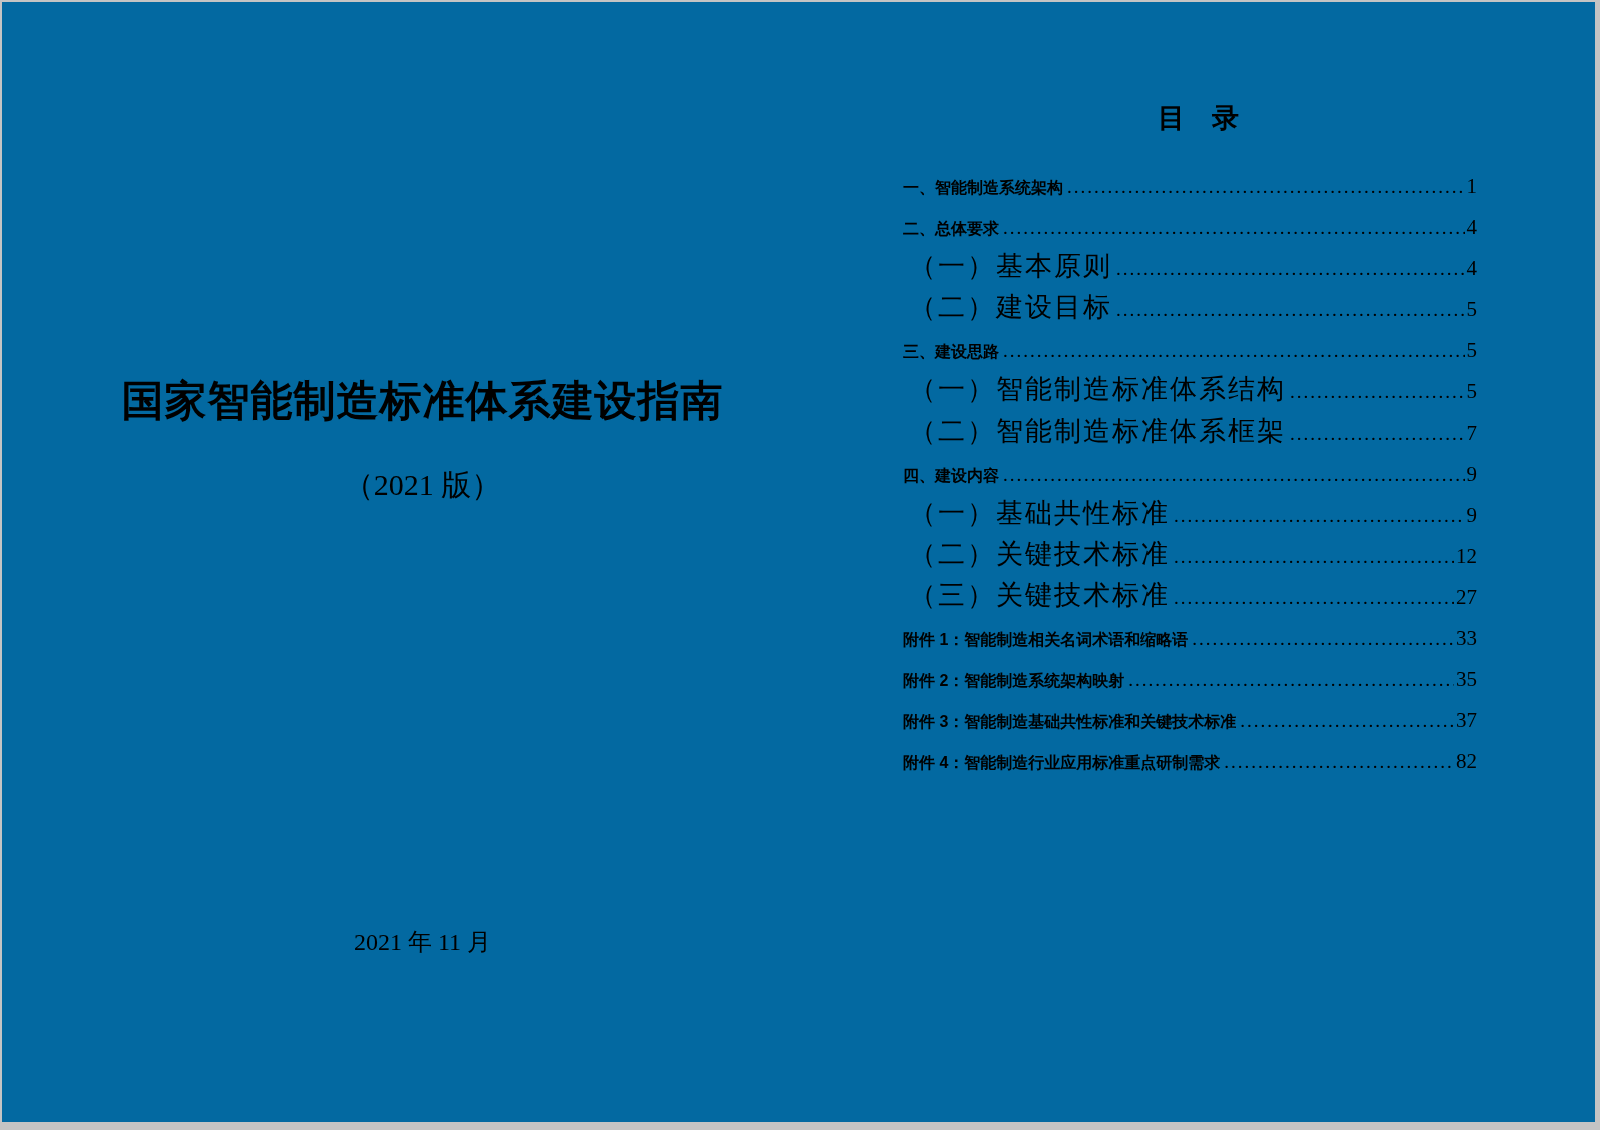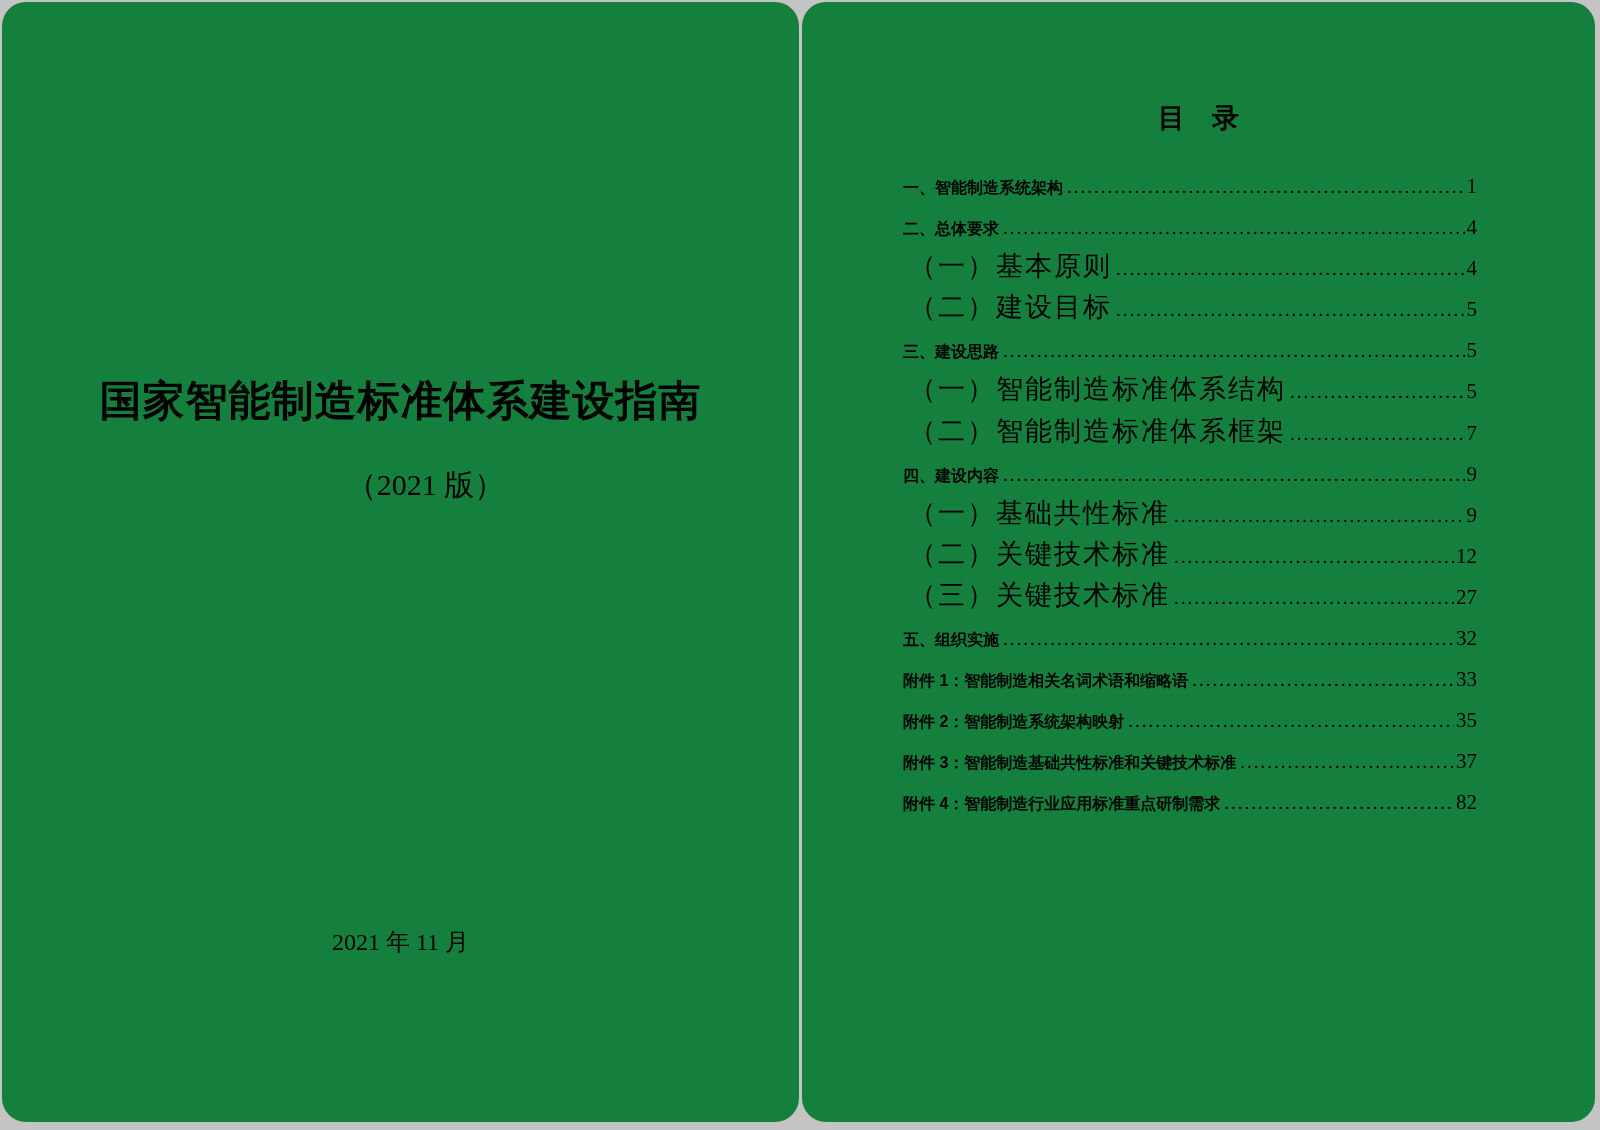--- a/index.html
+++ b/index.html
@@ -14,24 +14,23 @@
   .canvas {
     position: relative;
     width: 1600px;
     height: 1130px;
     overflow: hidden;
   }
   .page {
     position: absolute;
     top: 2px;
     height: 1120px;
-    background: #15803d;
-    border-radius: 24px;
-  }
-  .page-left  { left: 2px;   width: 797px; }
+    background: #0369a1;
+  }
+  .page-left  { left: 2px;   width: 797px; padding-left: 44px; }
   .page-right { left: 802px; width: 793px; }
 
   
   .cover-title {
     position: absolute;
     top: 377px;
     left: 0;
     width: 100%;
     text-align: center;
     font-family: "Liberation Sans", sans-serif;
@@ -43,21 +42,20 @@
   }
   .cover-edition {
     position: absolute;
     top: 467px;
     left: 0;
     width: 100%;
     text-align: center;
     font-family: "Liberation Serif", serif;
     font-size: 30px;
     line-height: 32px;
-    margin-left: 25px;
   }
   .cover-date {
     position: absolute;
     top: 899px;
     left: 0;
     width: 100%;
     text-align: center;
     font-family: "Liberation Serif", serif;
     font-size: 24px;
     line-height: 26px;
@@ -193,25 +191,20 @@
         <span class="toc-dots"></span>
         <span class="toc-page-num">12</span>
       </div>
 
       <div class="toc-row sub">
         <span class="toc-label">（三）关键技术标准</span>
         <span class="toc-dots"></span>
         <span class="toc-page-num">27</span>
       </div>
 
-      <div class="toc-row main">
-        <span class="toc-label">五、组织实施</span>
-        <span class="toc-dots"></span>
-        <span class="toc-page-num">32</span>
-      </div>
 
       <div class="toc-row main">
         <span class="toc-label">附件 1：智能制造相关名词术语和缩略语</span>
         <span class="toc-dots"></span>
         <span class="toc-page-num">33</span>
       </div>
 
       <div class="toc-row main">
         <span class="toc-label">附件 2：智能制造系统架构映射</span>
         <span class="toc-dots"></span>

